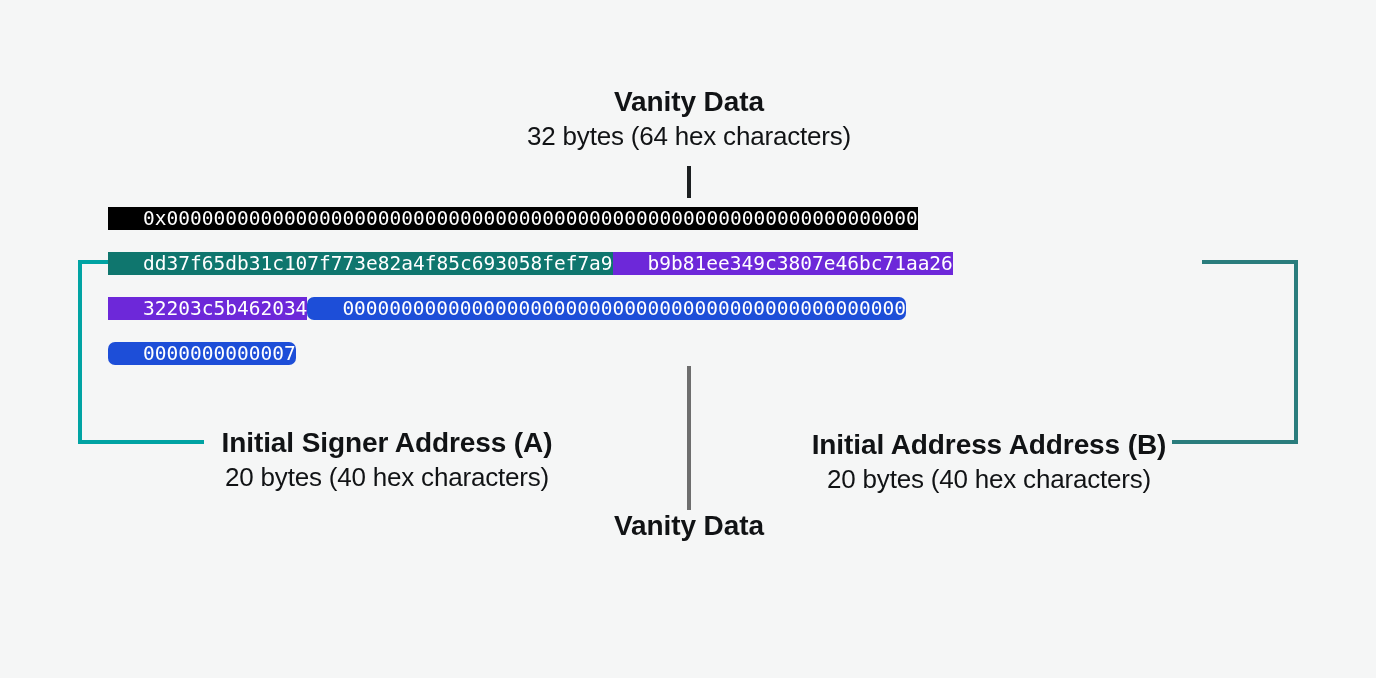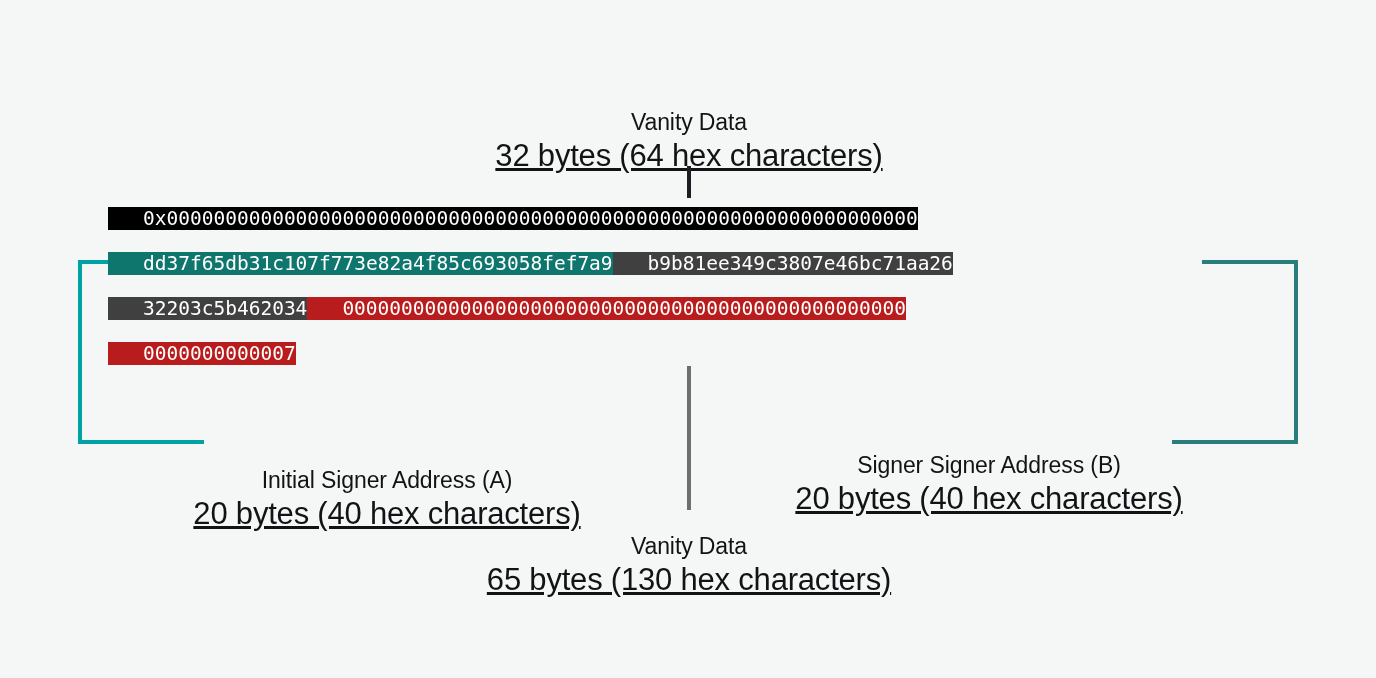--- a/index.html
+++ b/index.html
@@ -13,38 +13,36 @@
   #stage {
     position: relative;
     width: 1376px;
     height: 678px;
     background: #f5f6f6;
   }
 
   
   .lbl { position: absolute; text-align: center; color: #111315; white-space: nowrap; }
   .lbl .t1 {
-    font-size: 23px;
-    font-weight: 400;
+    font-size: 28px;
+    font-weight: 700;
     letter-spacing: -0.1px;
     line-height: 28px;
-    margin-top: 20px;
   }
   .lbl .t2 {
-    font-size: 31px;
+    font-size: 26px;
     font-weight: 400;
     letter-spacing: -0.2px;
     line-height: 30px;
     margin-top: 5px;
-    text-decoration: underline;
   }
 
   #lbl-top      { left: 439px; top: 88px;  width: 500px; }
   #lbl-bottom   { left: 439px; top: 512px; width: 500px; }
-  #lbl-addr-a   { left: 137px; top: 446px; width: 500px; }
+  #lbl-addr-a   { left: 137px; top: 429px; width: 500px; }
   #lbl-addr-b   { left: 739px; top: 431px; width: 500px; }
 
   
   #hexblock {
     position: absolute;
     left: 108px;
     top: 196px;
     width: 1160px;
     font-family: "DejaVu Sans Mono", monospace;
     font-size: 19.5px;
@@ -57,22 +55,22 @@
     height: 45px;
     white-space: pre;
     display: block;
     width: 1160px;
   }
   .hexrow span { display: inline; }
   .pad-l { padding-left: 10px; }
 
   .bg-black { background: #000000; }
   .bg-teal  { background: #0f766e; }
-  .bg-dteal { background: #404040; }
-  .bg-gray  { background: #b91c1c; }
+  .bg-dteal { background: #6d28d9; }
+  .bg-gray  { background: #1d4ed8; border-radius: 7px; }
 
   .seg { display: inline-block; height: 45px; line-height: 45px; vertical-align: top; padding-left: 35px; }
 
   
   .vline { position: absolute; width: 4px; z-index: 2; }
   #vline-top    { left: 687px; top: 166px; height: 32px;  background: #1c1f21; }
   #vline-bottom { left: 687px; top: 366px; height: 144px; background: #6e6e6e; }
 
   
   .bracket { position: absolute; z-index: 1; }
@@ -120,22 +118,21 @@
     </div>
 
   <div class="vline" id="vline-bottom"></div>
 
   <div class="lbl" id="lbl-addr-a">
     <div class="t1">Initial Signer Address (A)</div>
     <div class="t2">20 bytes (40 hex characters)</div>
   </div>
 
   <div class="lbl" id="lbl-addr-b">
-    <div class="t1">Signer Signer Address (B)</div>
+    <div class="t1">Initial Address Address (B)</div>
     <div class="t2">20 bytes (40 hex characters)</div>
   </div>
 
   <div class="lbl" id="lbl-bottom">
     <div class="t1">Vanity Data</div>
-    <div class="t2">65 bytes (130 hex characters)</div>
   </div>
 
 </div>
 
 </body></html>

